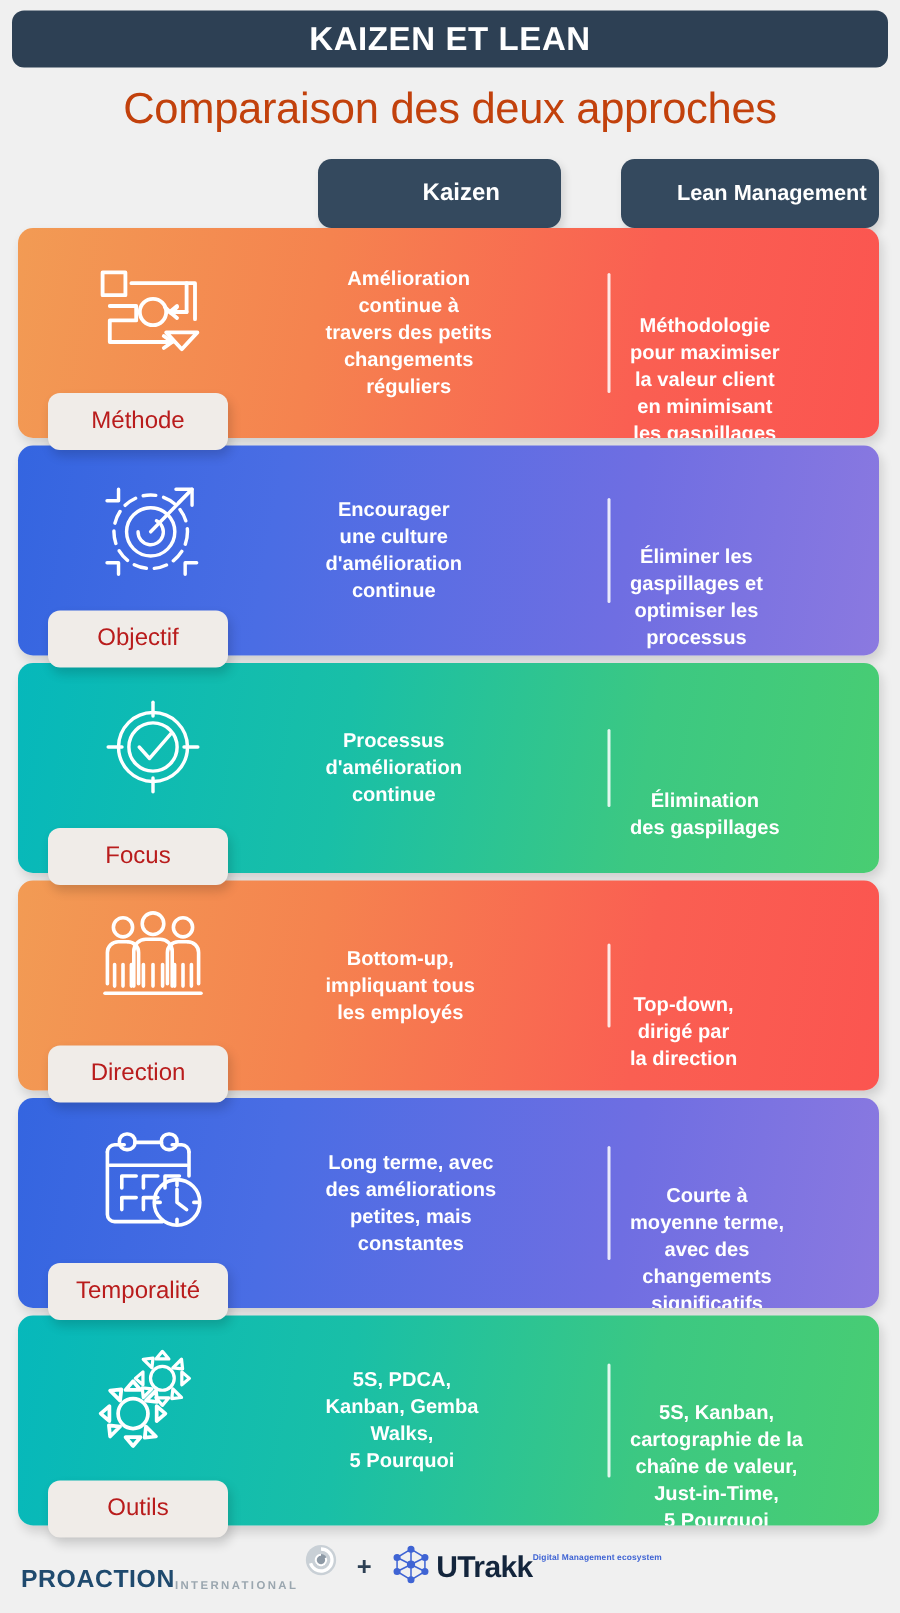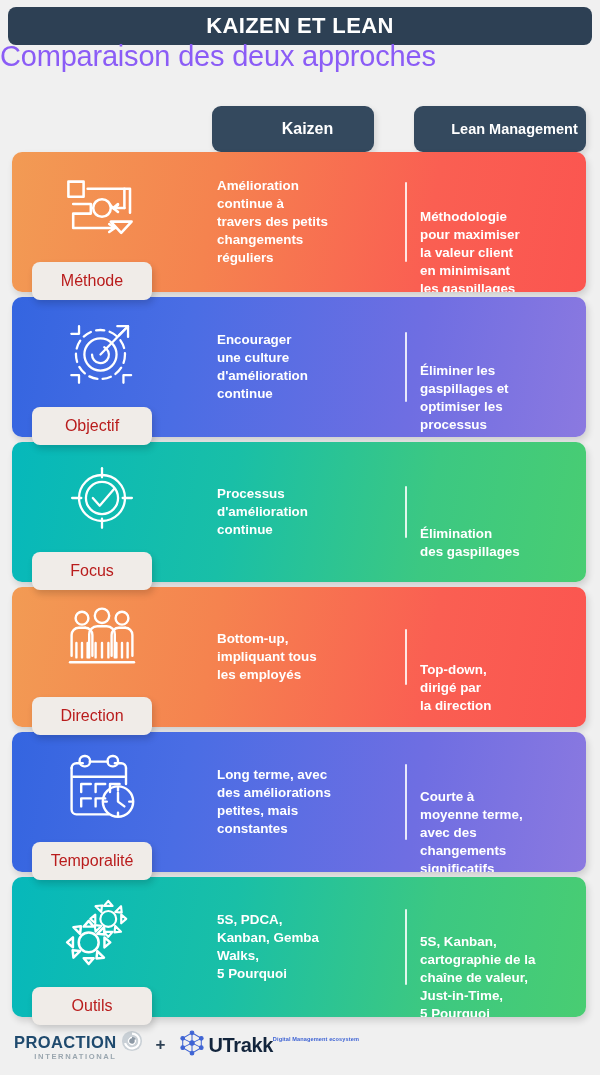--- a/index.html
+++ b/index.html
@@ -14,22 +14,22 @@
   
   .title-bar {
     position: absolute; left: 8px; top: 7px; width: 584px; height: 38px;
     background: #2d4054; border-radius: 8px;
     display: flex; align-items: center; justify-content: center;
   }
   .title-bar .title-text {
     color: #ffffff; font-size: 22px; font-weight: bold; letter-spacing: 0.4px;
   }
   .subtitle {
-    position: absolute; left: 0; top: 40px; width: 600px;
-    text-align: left; color: #8b5cf6; font-size: 29px; font-weight: 400;
+    position: absolute; left: 0; top: 57px; width: 600px;
+    text-align: center; color: #c2410c; font-size: 29px; font-weight: 400;
     letter-spacing: -0.2px;
   }
 
   
   .col-tab {
     position: absolute; top: 106px; height: 46px;
     background: #34495e; border-radius: 9px;
     display: flex; align-items: center; justify-content: center;
     box-shadow: 2px 3px 6px rgba(0,0,0,0.13);
   }
@@ -54,20 +54,21 @@
     position: absolute; left: 38px; top: 14px; width: 104px; height: 84px;
     display: flex; align-items: center; justify-content: center;
   }
   .icon-wrap svg { width: 80px; height: 72px; display: block; }
 
   .cell {
     position: absolute; top: 0; height: 140px;
     display: flex; align-items: center;
     color: #ffffff; font-size: 13.4px; font-weight: bold; line-height: 1.33;
     white-space: pre-line;
+    text-align: center;
   }
   .cell.left  { left: 205px; width: 178px; }
   .cell.right { left: 408px; width: 172px; margin-top: 31px; }
 
   .divider {
     position: absolute; left: 393px; width: 2px;
     background: rgba(255,255,255,0.85); border-radius: 1px;
   }
 
   .name-tab {
@@ -84,21 +85,21 @@
   .g-orange { background: linear-gradient(100deg, #f29b54 0%, #f5834f 35%, #fa5f52 72%, #fb5550 100%); }
   .g-blue   { background: linear-gradient(100deg, #3465e0 0%, #4a6de4 30%, #6f6ee2 70%, #8b79e0 100%); }
   .g-green  { background: linear-gradient(100deg, #06b8bb 0%, #19bfa7 38%, #3cc882 72%, #49cd72 100%); }
 
   
   .footer {
     position: absolute; left: 0; bottom: 0; width: 600px; height: 60px;
     display: flex; align-items: center; padding-left: 14px; gap: 10px;
   }
   .logo-proaction { display: flex; align-items: flex-end; gap: 4px; }
-  .pa-text-wrap { display: flex; flex-direction: column; align-items: center; }
+  .pa-text-wrap { display: flex; flex-direction: row; align-items: center; }
   .pa-main { color: #1f4a6e; font-size: 16.5px; font-weight: bold; letter-spacing: 0.4px; line-height: 1; }
   .pa-sub  { color: #9aa6af; font-size: 7.6px; font-weight: bold; letter-spacing: 1.6px; line-height: 1;
              margin-top: 2px; align-self: flex-end; }
   .plus { color: #2d4054; font-size: 17px; font-weight: bold; padding: 0 3px; }
   .logo-utrakk { display: flex; align-items: center; gap: 4px; }
   .ut-text-wrap { display: flex; align-items: flex-start; }
   .ut-main { color: #13253c; font-size: 20px; font-weight: bold; letter-spacing: -0.4px; line-height: 1; }
   .ut-sub  { color: #3f64d4; font-size: 5.6px; font-weight: bold; letter-spacing: 0.1px; line-height: 1; margin-top: 2px; }
 </style>
 </head>

